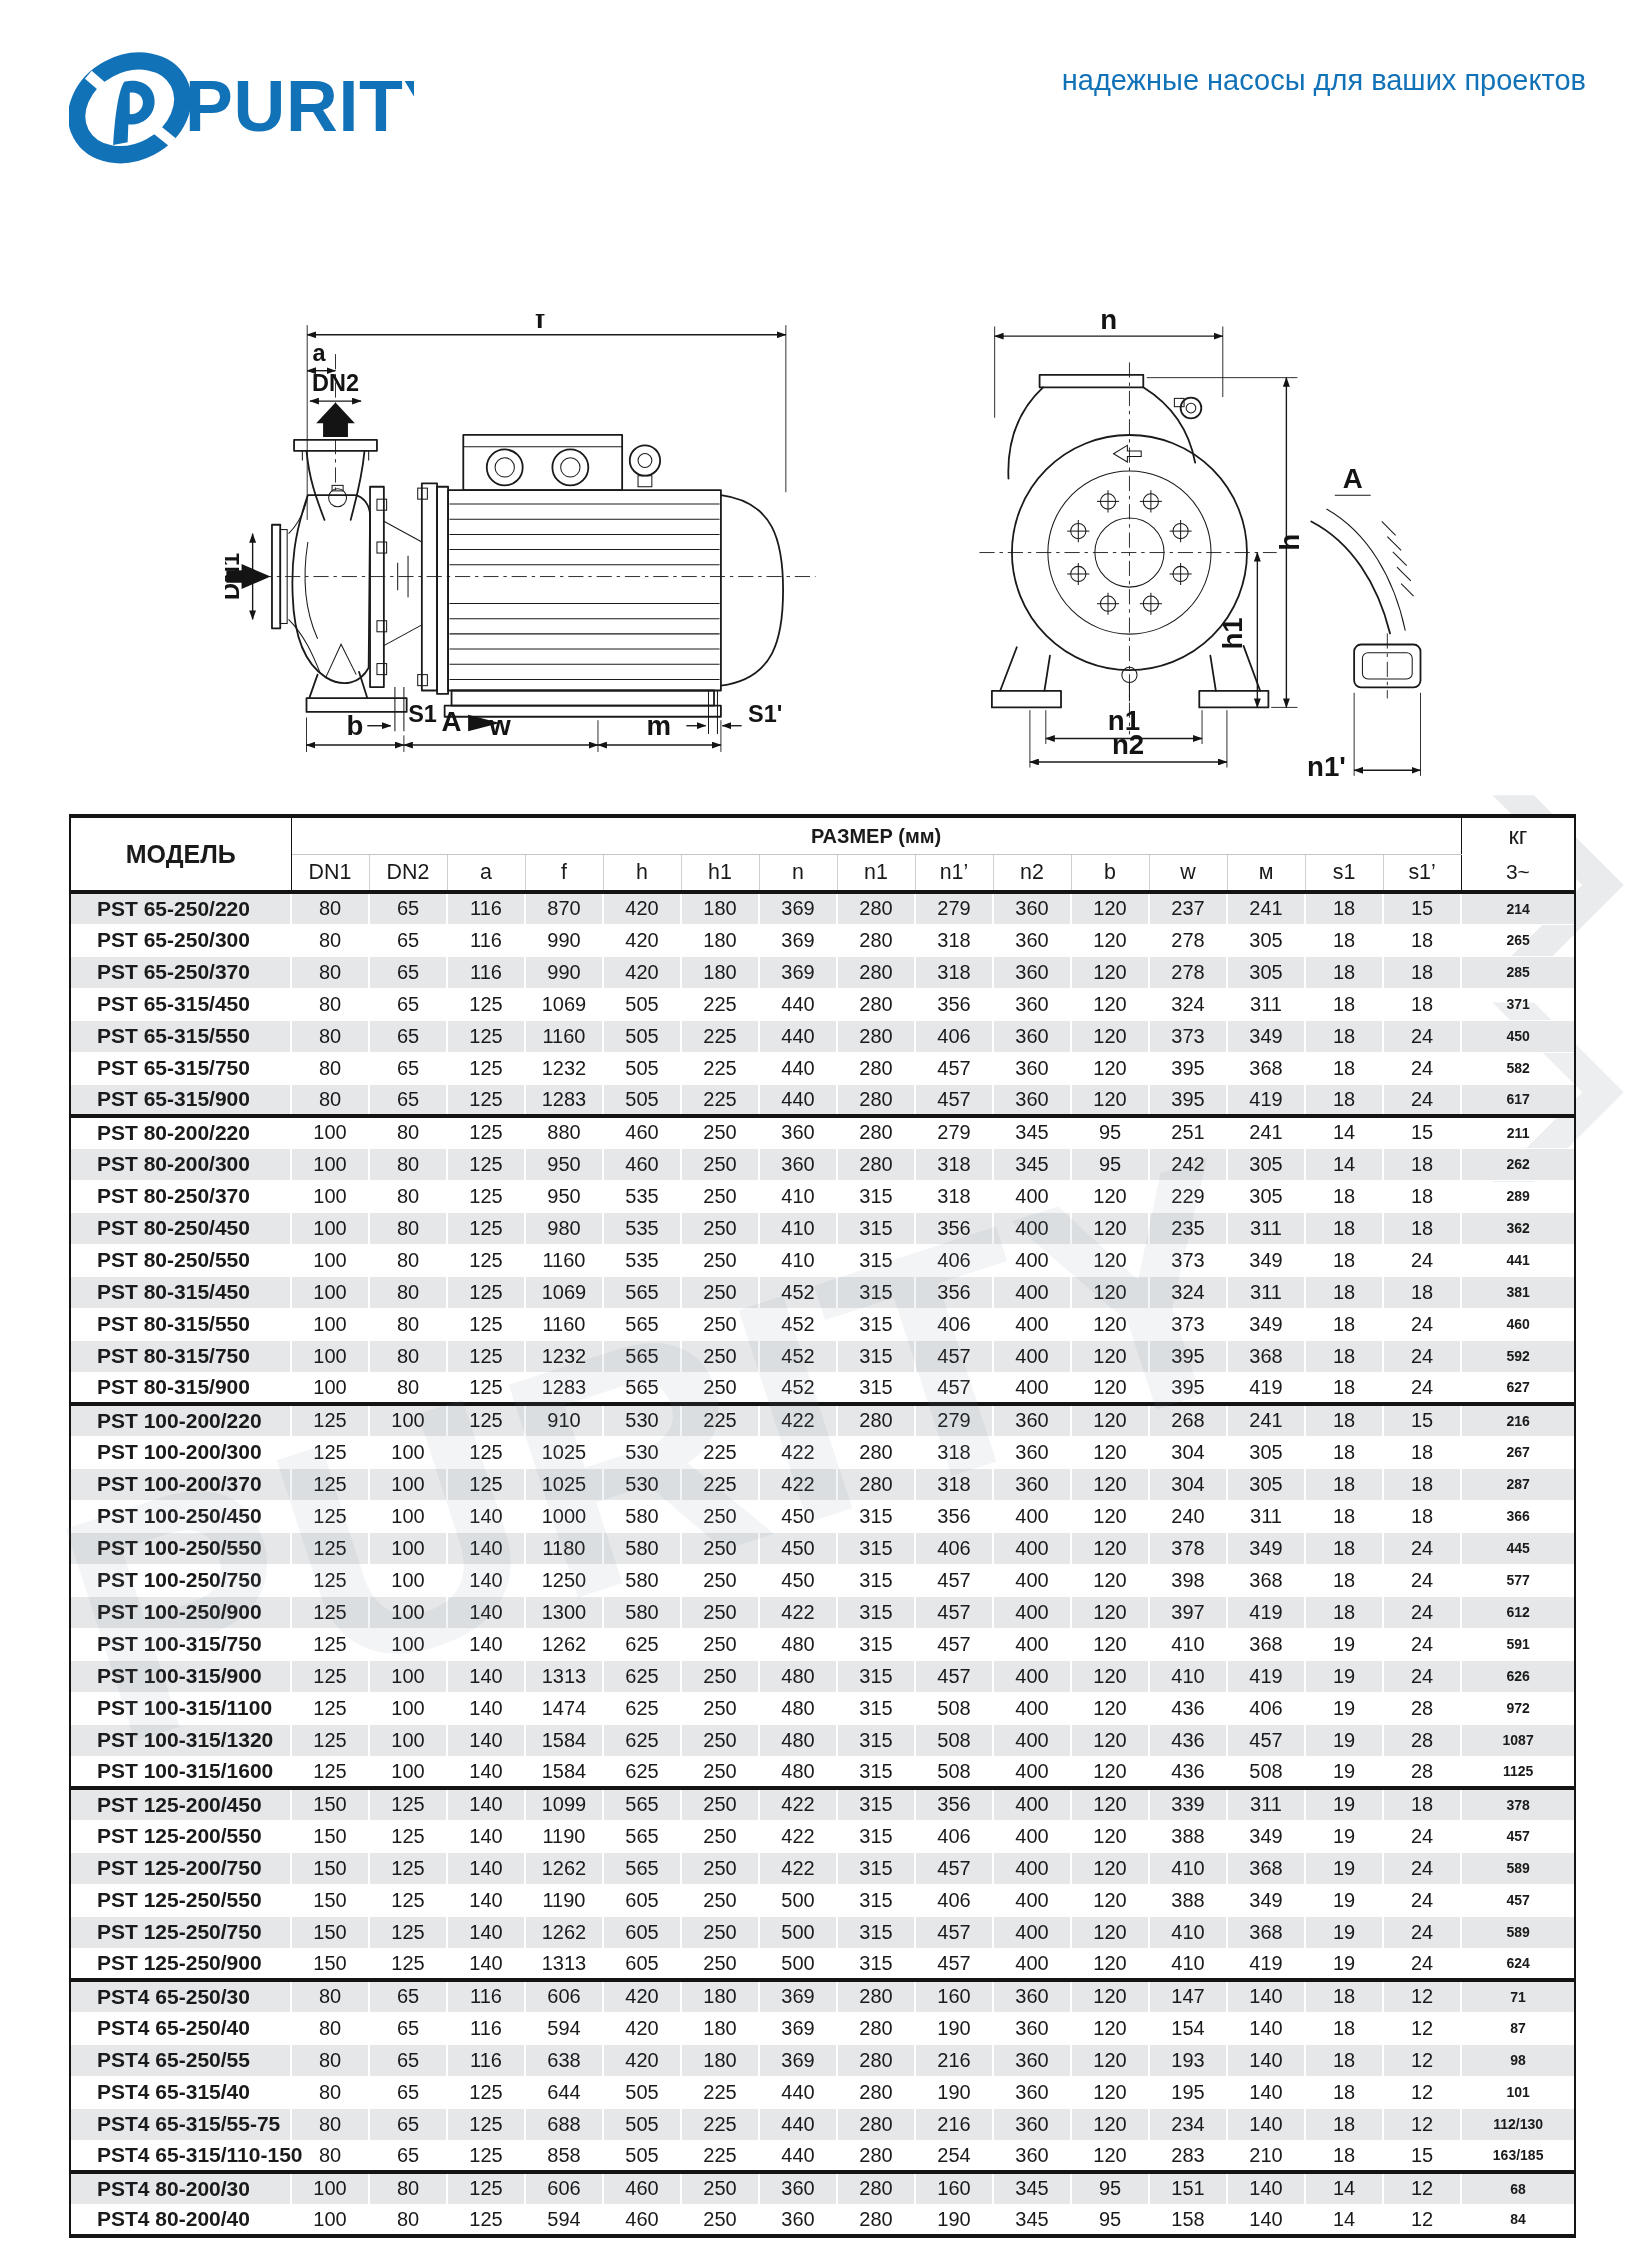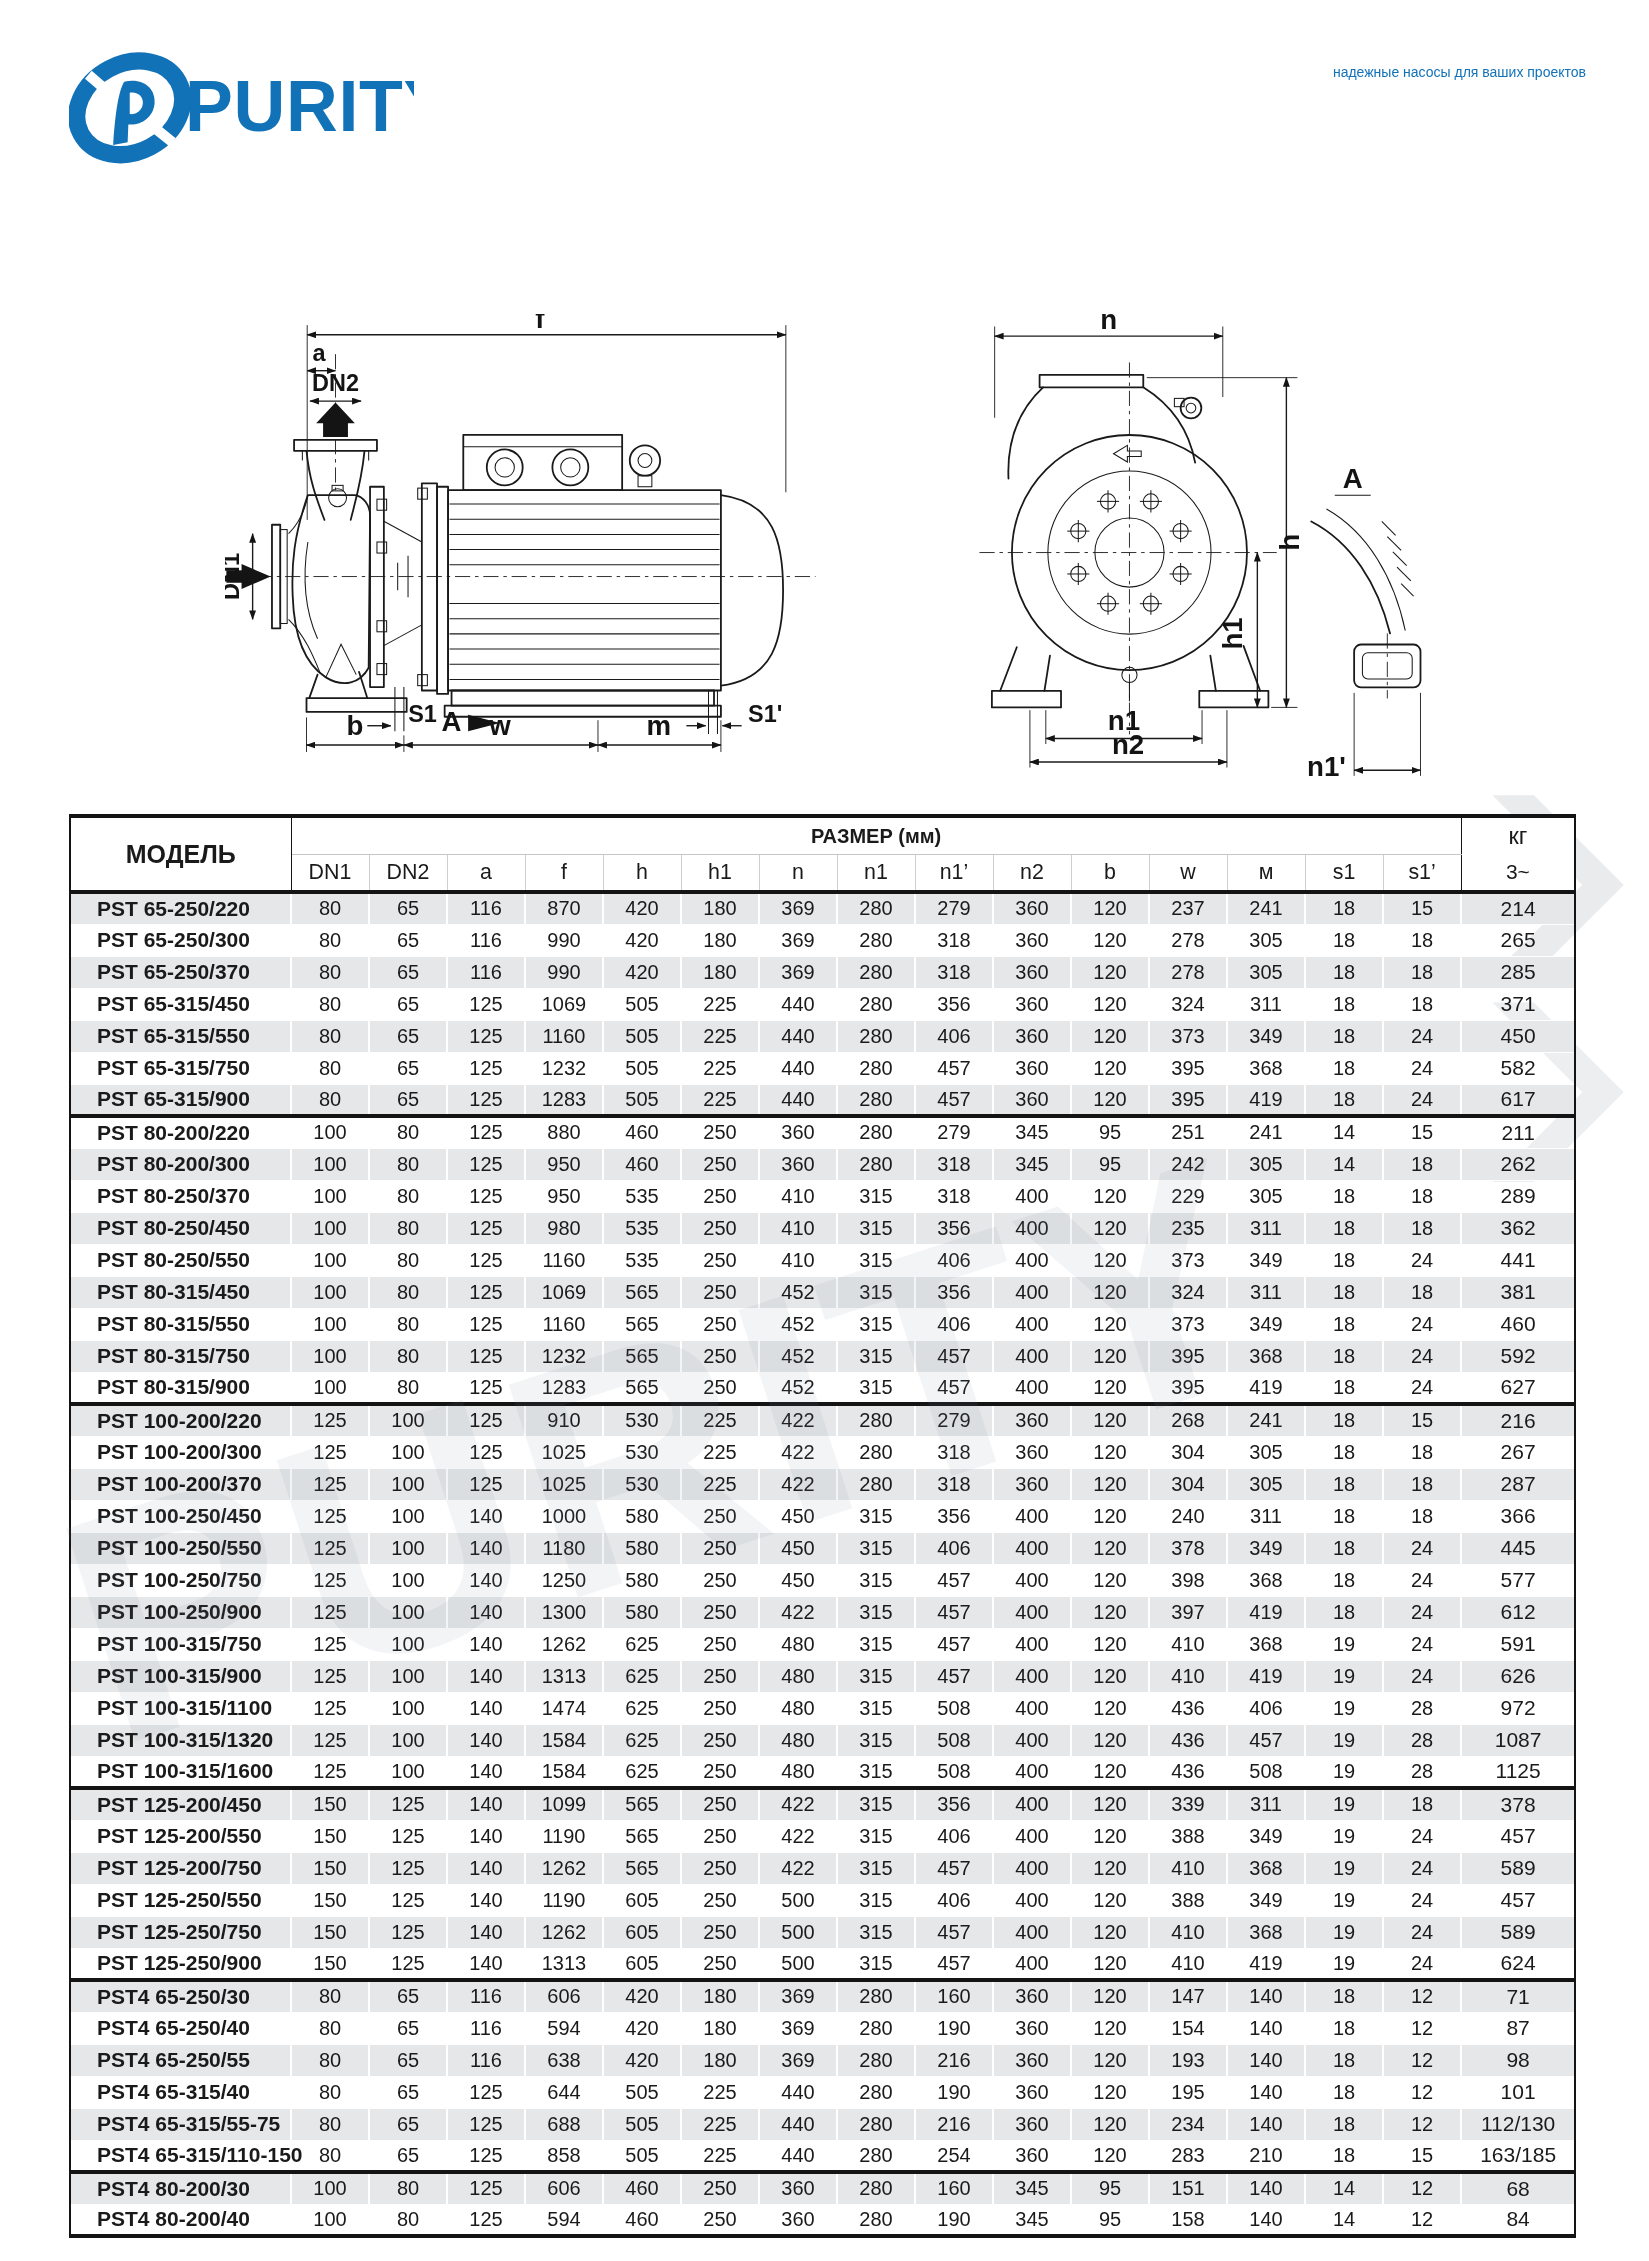--- a/index.html
+++ b/index.html
@@ -2,21 +2,21 @@
 <html style="font-size:11px"><head>
 <meta charset="utf-8">
 <style>
   html,body{margin:0;padding:0;}
   body{
     width:1650px;height:2261px;position:relative;background:#fff;
     font-family:"Liberation Sans", sans-serif;color:#1a1a1a;overflow:hidden;
   }
   
   .logo{position:absolute;left:69px;top:47px;}
-  .tagline{position:absolute;right:64px;top:64px;font-size:14px;color:#1272b8;}
+  .tagline{position:absolute;right:64px;top:64px;font-size:29px;color:#1272b8;}
   
   .fig{position:absolute;}
   #fig-side{left:225px;top:314px;}
   #fig-front{left:967px;top:314px;}
   .part{fill:none;stroke:#1a1a1a;stroke-width:2.6;stroke-linejoin:round;stroke-linecap:round;}
   .thin{fill:none;stroke:#1a1a1a;stroke-width:1.5;}
   .dim{fill:none;stroke:#1a1a1a;stroke-width:2;}
   .ext{fill:none;stroke:#1a1a1a;stroke-width:1.3;}
   .cl{fill:none;stroke:#1a1a1a;stroke-width:1.3;stroke-dasharray:22 7 5 7;}
   .solid{fill:#141414;stroke:none;}
@@ -39,21 +39,21 @@
   th.model-h{font-size:25px;font-weight:bold;border-right:1.4px solid #141414;}
   th.size-h{font-size:20px;font-weight:bold;height:36px;border-bottom:1.4px solid #c4c7ca;}
   th.kg-h{font-size:23.5px;font-weight:normal;height:36px;border-left:1.4px solid #141414;}
   th.dim{font-size:21.4px;font-weight:normal;height:35px;border-left:0.7px solid #cdd0d3;}
   th.kg-sub{font-size:21px;font-weight:normal;height:35px;border-left:1.4px solid #141414;}
   thead tr.sub th, thead th.model-h{border-bottom:4.1px solid #141414;}
   tbody tr{height:32px;}
   tbody tr:nth-child(odd){background:#e5e7e9;}
   tbody th.model{font-size:21px;font-weight:bold;text-align:left;padding-left:26px;white-space:nowrap;}
   tbody td{font-size:20px;text-align:center;border-left:2.1px solid #fff;}
-  tbody td.kg{font-size:21px;font-weight:normal;}
+  tbody td.kg{font-size:14px;font-weight:bold;}
   tbody tr{border-top:1.4px solid #fff;}
   tbody tr.group-end{border-bottom:4.1px solid #141414;}
 </style>
 </head>
 <body>
 
 <div class="logo">
   <svg width="345" height="121" viewBox="0 0 500 175">
     <g>
       <ellipse cx="88" cy="88" rx="80" ry="64" transform="rotate(-28 88 88)" fill="none" stroke="#1272b8" stroke-width="25"></ellipse>

